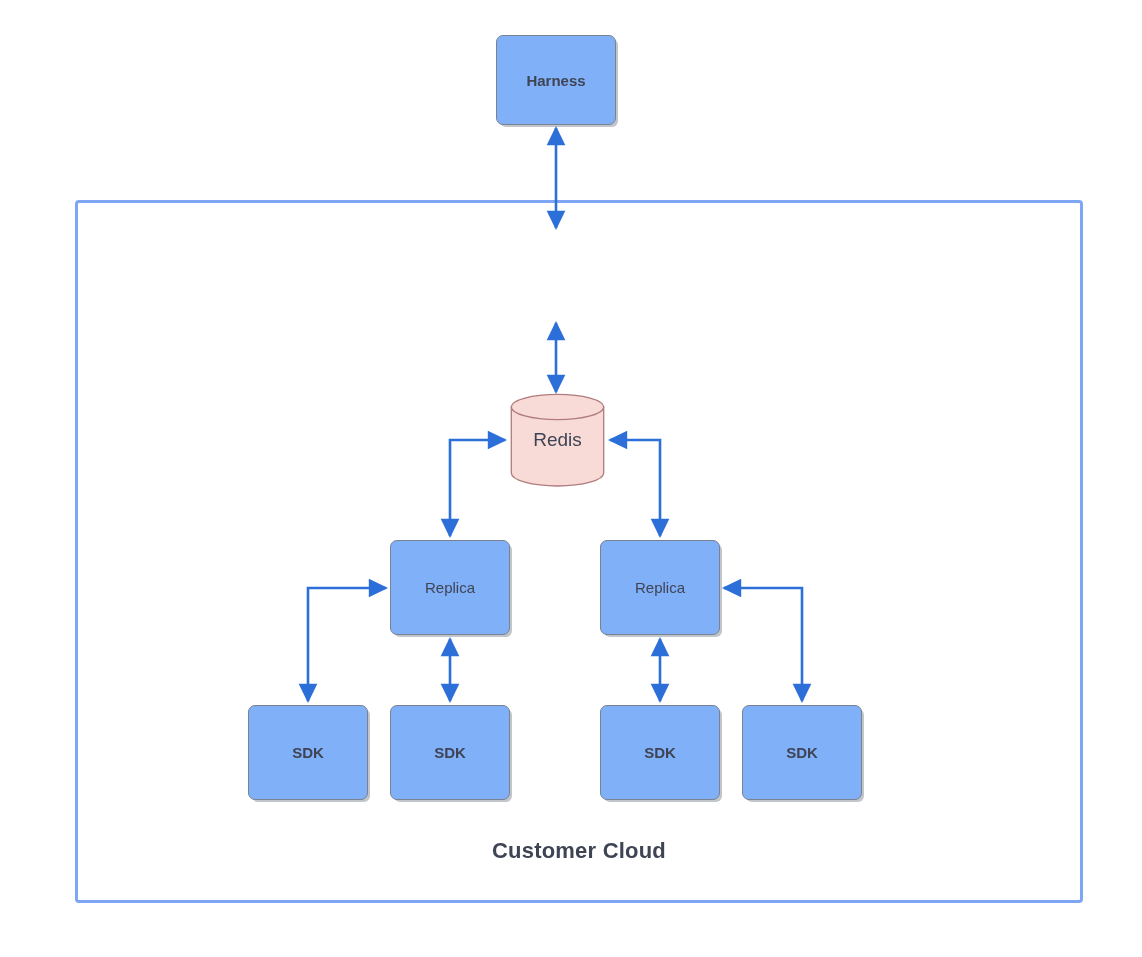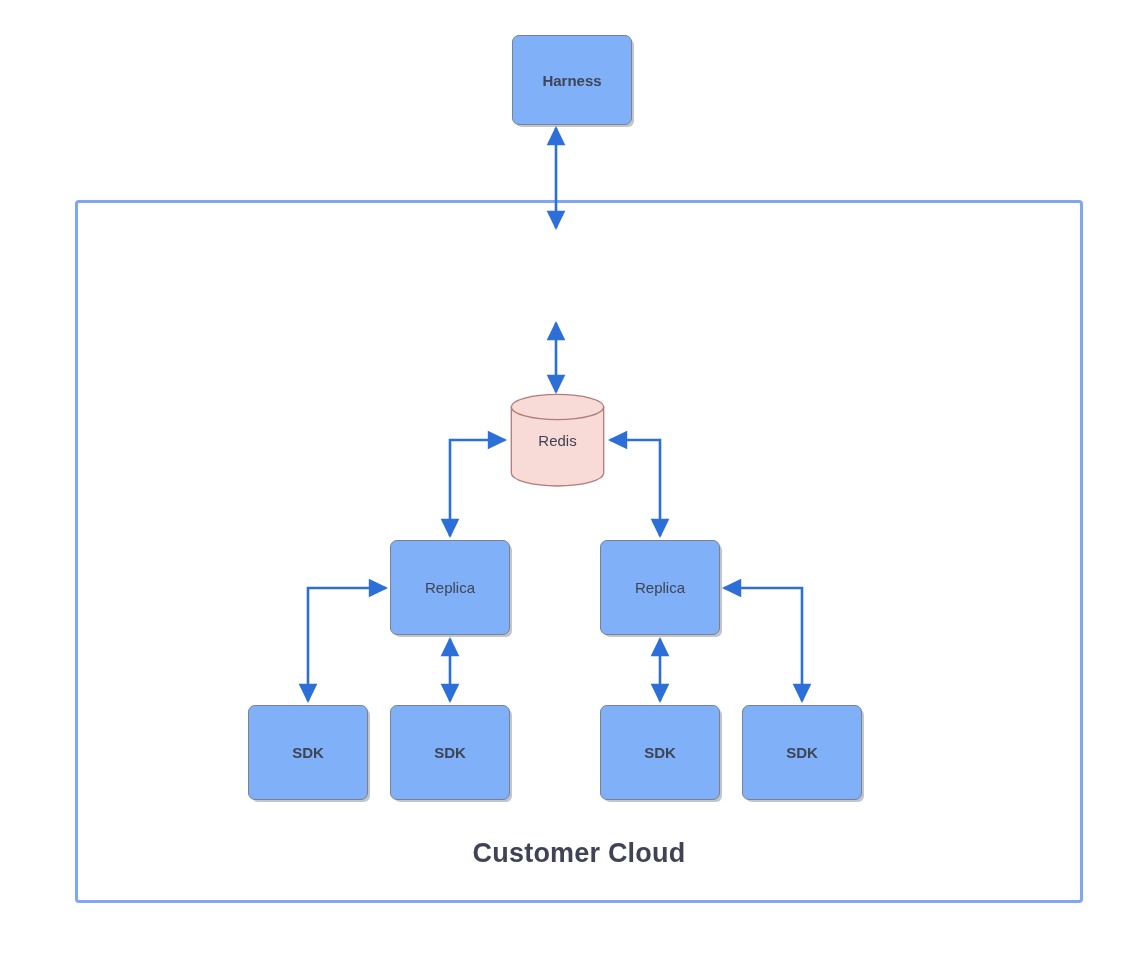--- a/index.html
+++ b/index.html
@@ -37,40 +37,40 @@
     border-radius: 4px;
     box-sizing: border-box;
     background: transparent;
   }
   .cloud-label {
     position: absolute;
     left: 75px;
     top: 838px;
     width: 1008px;
     text-align: center;
-    font-size: 27px;
+    font-size: 22px;
     font-weight: bold;
     color: #3f4455;
     letter-spacing: 0.2px;
   }
   .node {
     position: absolute;
     background: #80b0f7;
     border: 1px solid #7a8190;
     border-radius: 7px;
     box-sizing: border-box;
     display: flex;
     align-items: center;
     justify-content: center;
     color: #3f4455;
     font-size: 15px;
     box-shadow: 3px 3px 0 -1px rgba(120,128,140,0.45);
   }
   .node.bold { font-weight: bold; }
-  .node-harness { left: 512px; top: 35px;  width: 120px; height: 90px; }
+  .node-harness { left: 496px; top: 35px;  width: 120px; height: 90px; }
   .node-primary { left: 496px; top: 230px; width: 120px; height: 90px; }
   .node-replica-left  { left: 390px; top: 540px; width: 120px; height: 95px; }
   .node-replica-right { left: 600px; top: 540px; width: 120px; height: 95px; }
   .node-sdk-1 { left: 248px; top: 705px; width: 120px; height: 95px; }
   .node-sdk-2 { left: 390px; top: 705px; width: 120px; height: 95px; }
   .node-sdk-3 { left: 600px; top: 705px; width: 120px; height: 95px; }
   .node-sdk-4 { left: 742px; top: 705px; width: 120px; height: 95px; }
 
   .cylinder {
     position: absolute;
@@ -82,21 +82,21 @@
   .cylinder svg { display: block; }
   .cylinder-label {
     position: absolute;
     left: 0; top: 0;
     width: 95px;
     height: 94px;
     display: flex;
     align-items: center;
     justify-content: center;
     color: #3f4455;
-    font-size: 15px;
+    font-size: 19px;
   }
 </style>
 </head>
 <body>
 
 <div id="canvas">
 
   <div class="cloud-container"></div>
 
   <svg class="edge-layer" viewBox="0 0 1142 957" width="1142" height="957">

